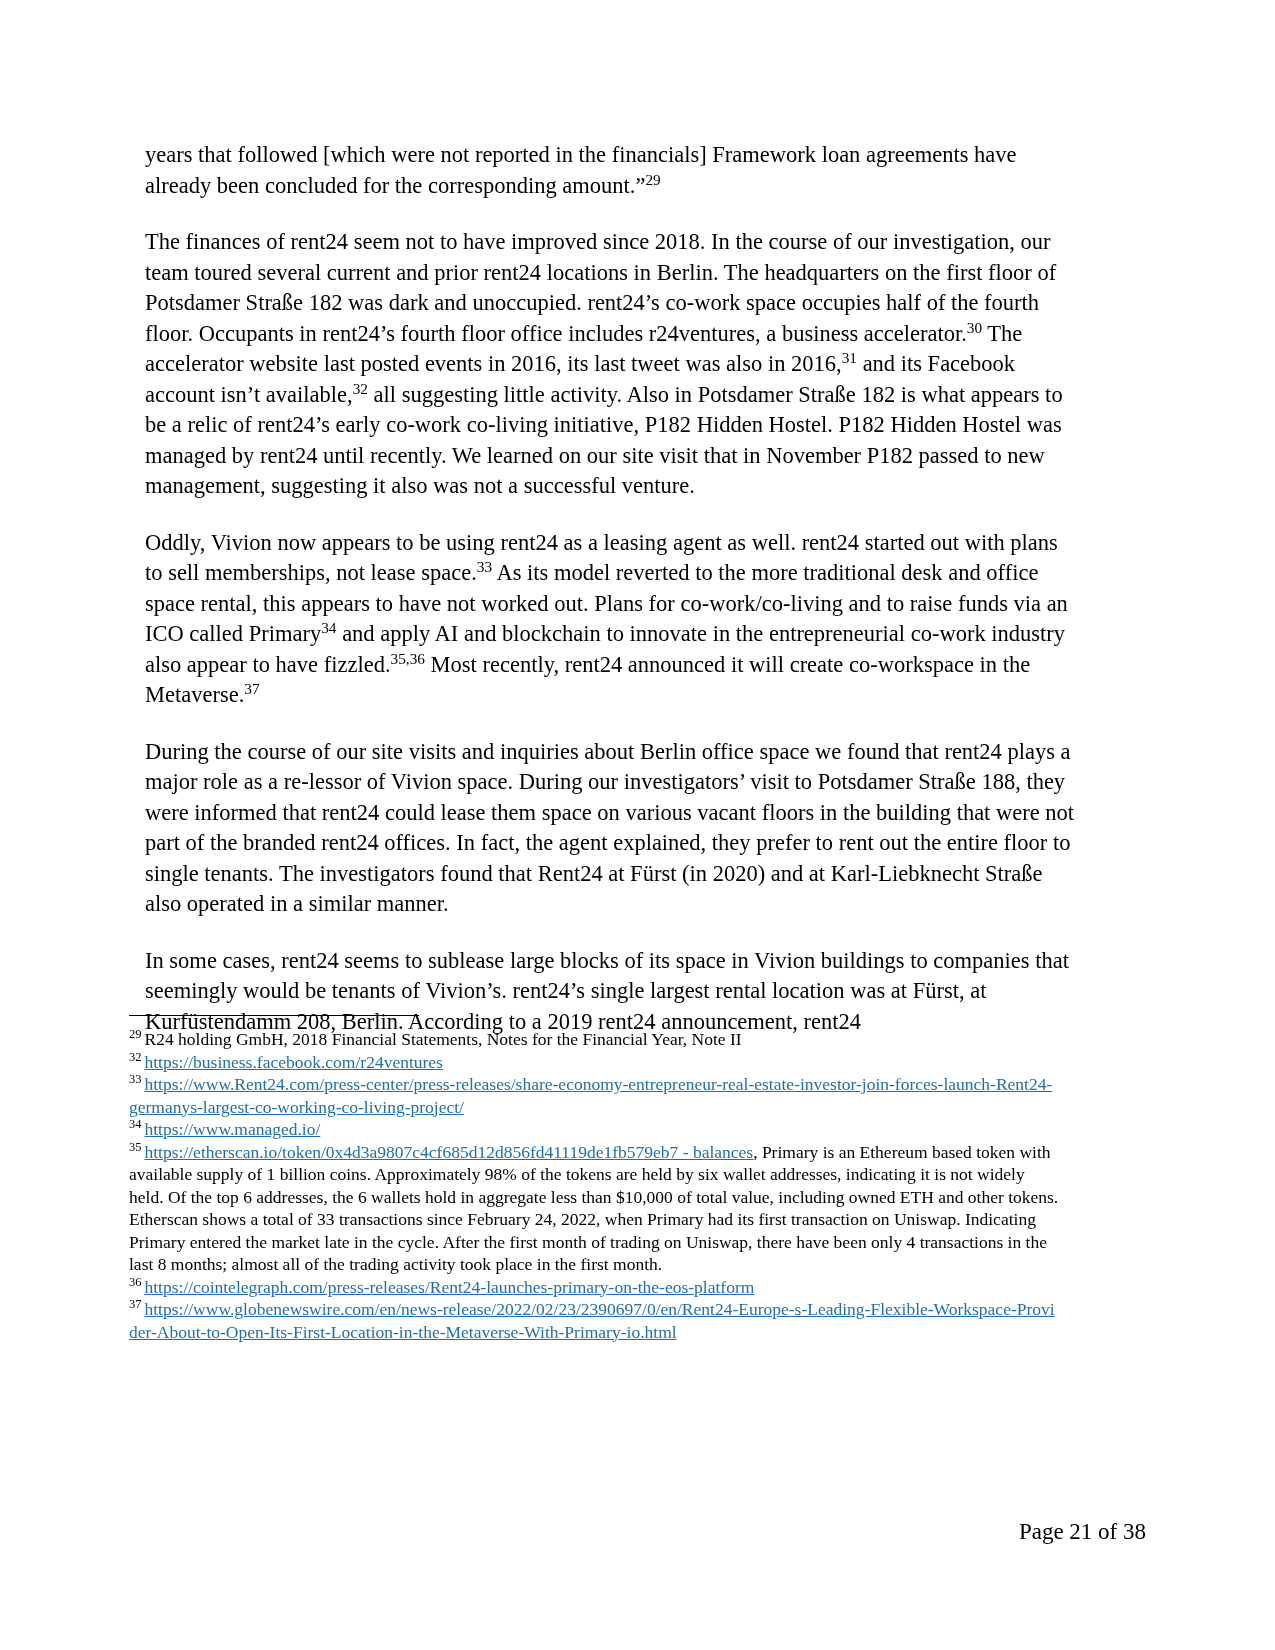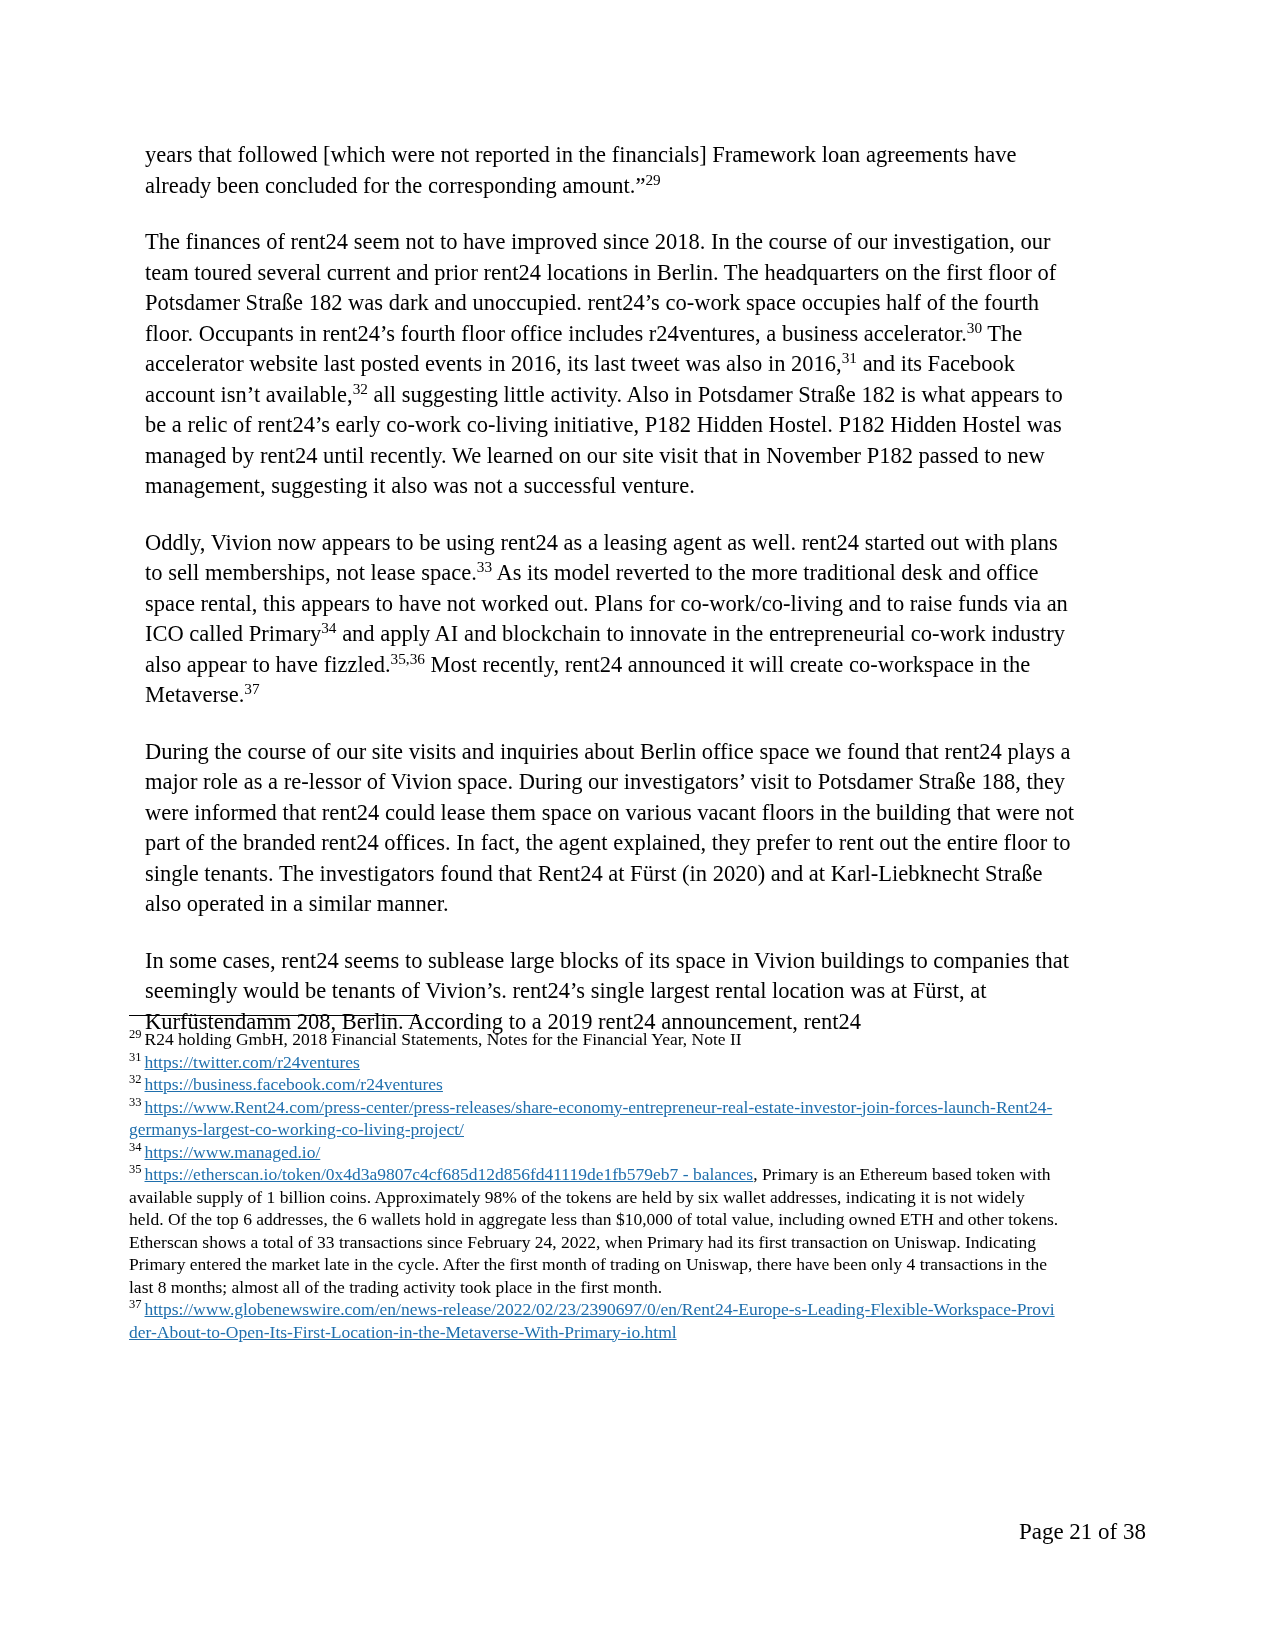--- a/index.html
+++ b/index.html
@@ -82,25 +82,25 @@
     <p class="body-par" id="par-2">The finances of rent24 seem not to have improved since 2018.  In the course of our investigation, our team toured several current and prior rent24 locations in Berlin.  The headquarters on the first floor of Potsdamer Straße 182 was dark and unoccupied.  rent24’s co-work space occupies half of the fourth floor.  Occupants in rent24’s fourth floor office includes r24ventures, a business accelerator.<sup>30</sup>  The accelerator website last posted events in 2016, its last tweet was also in 2016,<sup>31</sup> and its Facebook account isn’t available,<sup>32</sup> all suggesting little activity.  Also in Potsdamer Straße 182 is what appears to be a relic of rent24’s early co-work co-living initiative, P182 Hidden Hostel.   P182 Hidden Hostel was managed by rent24 until recently.  We learned on our site visit that in November P182 passed to new management, suggesting it also was not a successful venture.</p>
     <p class="body-par" id="par-3">Oddly, Vivion now appears to be using rent24 as a leasing agent as well.  rent24 started out with plans to sell memberships, not lease space.<sup>33</sup>  As its model reverted to the more traditional desk and office space rental, this appears to have not worked out.  Plans for co-work/co-living and to raise funds via an ICO called Primary<sup>34</sup> and apply AI and blockchain to innovate in the entrepreneurial co-work industry also appear to have fizzled.<sup>35,36</sup>  Most recently, rent24 announced it will create co-workspace in the Metaverse.<sup>37</sup></p>
     <p class="body-par" id="par-4">During the course of our site visits and inquiries about Berlin office space we found that rent24 plays a major role as a re-lessor of Vivion space.  During our investigators’ visit to Potsdamer Straße 188, they were informed that rent24 could lease them space on various vacant floors in the building that were not part of the branded rent24 offices.  In fact, the agent explained, they prefer to rent out the entire floor to single tenants.  The investigators found that Rent24 at Fürst (in 2020) and at Karl-Liebknecht Straße also operated in a similar manner.</p>
     <p class="body-par" id="par-5">In some cases, rent24 seems to sublease large blocks of its space in Vivion buildings to companies that seemingly would be tenants of Vivion’s.  rent24’s single largest rental location was at Fürst, at Kurfüstendamm 208, Berlin.  According to a 2019 rent24 announcement, rent24</p>
   </div>
 
   <div class="footnote-area">
     <div class="fn-rule"></div>
     <div id="footnote-list">
         <p class="fn"><span class="num">29</span>R24 holding GmbH, 2018 Financial Statements, Notes for the Financial Year, Note II</p>
-        <p class="fn"><span class="num">31</span><a class="lnk" href="#">https://twitter.com/r24ventures</a></p>
         <p class="fn"><span class="num">32</span><a class="lnk" href="#">https://business.facebook.com/r24ventures</a></p>
         <p class="fn"><span class="num">33</span><a class="lnk" href="#">https://www.Rent24.com/press-center/press-releases/share-economy-entrepreneur-real-estate-investor-join-forces-launch-Rent24-germanys-largest-co-working-co-living-project/</a></p>
         <p class="fn"><span class="num">34</span><a class="lnk" href="#">https://www.managed.io/</a></p>
         <p class="fn"><span class="num">35</span><a class="lnk" href="#">https://etherscan.io/token/0x4d3a9807c4cf685d12d856fd41119de1fb579eb7 - balances</a>, Primary is an Ethereum based token with available supply of 1 billion coins. Approximately 98% of the tokens are held by six wallet addresses, indicating it is not widely held. Of the top 6 addresses, the 6 wallets hold in aggregate less than $10,000 of total value, including owned ETH and other tokens. Etherscan shows a total of 33 transactions since February 24, 2022, when Primary had its first transaction on Uniswap. Indicating Primary entered the market late in the cycle. After the first month of trading on Uniswap, there have been only 4 transactions in the last 8 months; almost all of the trading activity took place in the first month.</p>
+        <p class="fn"><span class="num">36</span><a class="lnk" href="#">https://cointelegraph.com/press-releases/Rent24-launches-primary-on-the-eos-platform</a></p>
         <p class="fn"><span class="num">37</span><a class="lnk" href="#">https://www.globenewswire.com/en/news-release/2022/02/23/2390697/0/en/Rent24-Europe-s-Leading-Flexible-Workspace-Provider-About-to-Open-Its-First-Location-in-the-Metaverse-With-Primary-io.html</a></p>
       </div>
   </div>
 
   <div class="footer">
     <span>Page 21 of 38</span>
   </div>
 
 </div>
 

